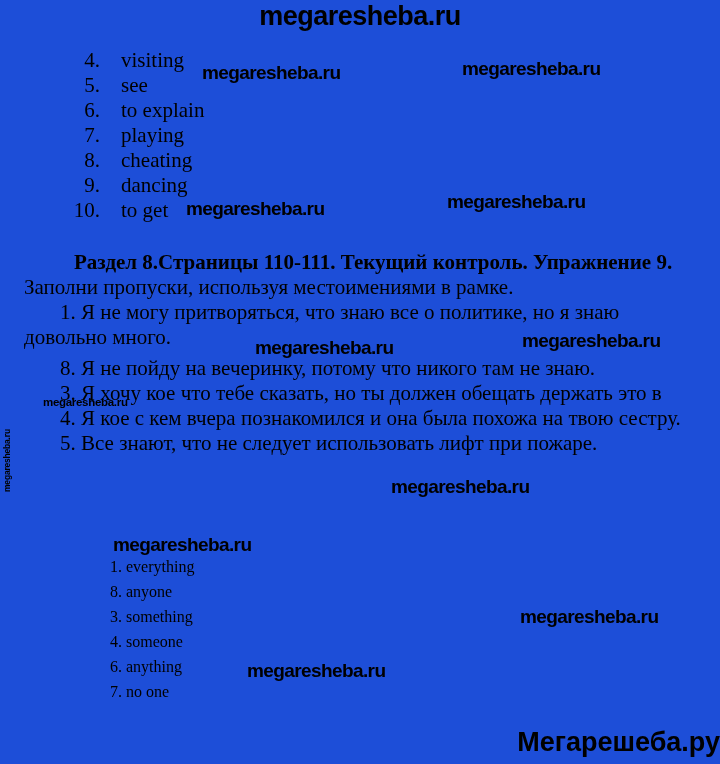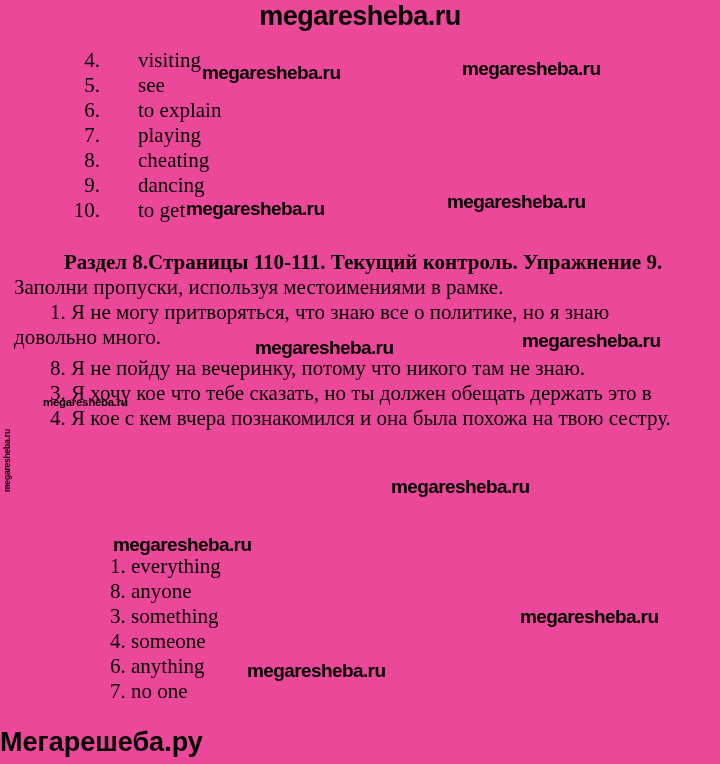--- a/index.html
+++ b/index.html
@@ -1,20 +1,20 @@
 <!DOCTYPE html>
 <html><head>
 <meta charset="utf-8">
 <style>
   html, body { margin: 0; padding: 0; background: #ffffff; }
   .page {
     position: relative;
     width: 720px;
     height: 764px;
-    background: #ec4899;
+    background: #1d4ed8;
     color: #000000;
     font-family: "Liberation Serif", serif;
     overflow: hidden;
   }
 
   
   .site-header {
     position: absolute;
     top: 0px; left: 0; width: 100%;
     text-align: center;
@@ -22,37 +22,37 @@
     font-weight: bold;
     font-size: 27px;
     line-height: 32px;
     letter-spacing: -0.5px;
   }
 
   
   .word-list { position: absolute; top: 48px; left: 60px; font-size: 21px; }
   .word-row  { height: 25px; line-height: 25px; display: flex; }
   .word-num  { display: inline-block; width: 40px; text-align: right; }
-  .word-text { margin-left: 38px; white-space: nowrap; }
+  .word-text { margin-left: 21px; white-space: nowrap; }
 
   
-  .exercise { position: absolute; top: 250px; left: 14px; right: 6px; font-size: 21px; }
+  .exercise { position: absolute; top: 250px; left: 24px; right: 6px; font-size: 21px; }
   .line { height: 25px; line-height: 25px; white-space: nowrap; }
   .heading { font-weight: bold; padding-left: 50px; }
   .first-line { padding-left: 36px; }
   .spacer { height: 6px; }
 
   
-  .answers { position: absolute; top: 554px; left: 110px; font-size: 21px; }
+  .answers { position: absolute; top: 554px; left: 110px; font-size: 16px; }
 
   
   .site-footer {
     position: absolute;
     top: 726px; left: 0; width: 100%;
-    text-align: left;
+    text-align: right;
     font-family: "Liberation Sans", sans-serif;
     font-weight: bold;
     font-size: 27px;
     line-height: 32px;
   }
 
   
   .wm {
     position: absolute;
     font-family: "Liberation Sans", sans-serif;
@@ -122,20 +122,21 @@
   <div class="exercise">
     <div class="line heading">Раздел 8.Страницы 110-111. Текущий контроль. Упражнение 9.</div>
     <div class="line">Заполни пропуски, используя местоимениями в рамке.</div>
 
     <div class="line first-line">1. Я не могу притворяться, что знаю все о политике, но я знаю</div>
     <div class="line">довольно много.</div>
     <div class="spacer"></div>
     <div class="line first-line">8. Я не пойду на вечеринку, потому что никого там не знаю.</div>
     <div class="line first-line">3. Я хочу кое что тебе сказать, но ты должен обещать держать это в</div>
     <div class="line first-line">4. Я кое с кем вчера познакомился и она была похожа на твою сестру.</div>
+    <div class="line first-line">5. Все знают, что не следует использовать лифт при пожаре.</div>
   </div>
 
   <div class="answers">
     <div class="line">1. everything</div>
     <div class="line">8. anyone</div>
     <div class="line">3. something</div>
     <div class="line">4. someone</div>
     <div class="line">6. anything</div>
     <div class="line">7. no one</div>
   </div>

